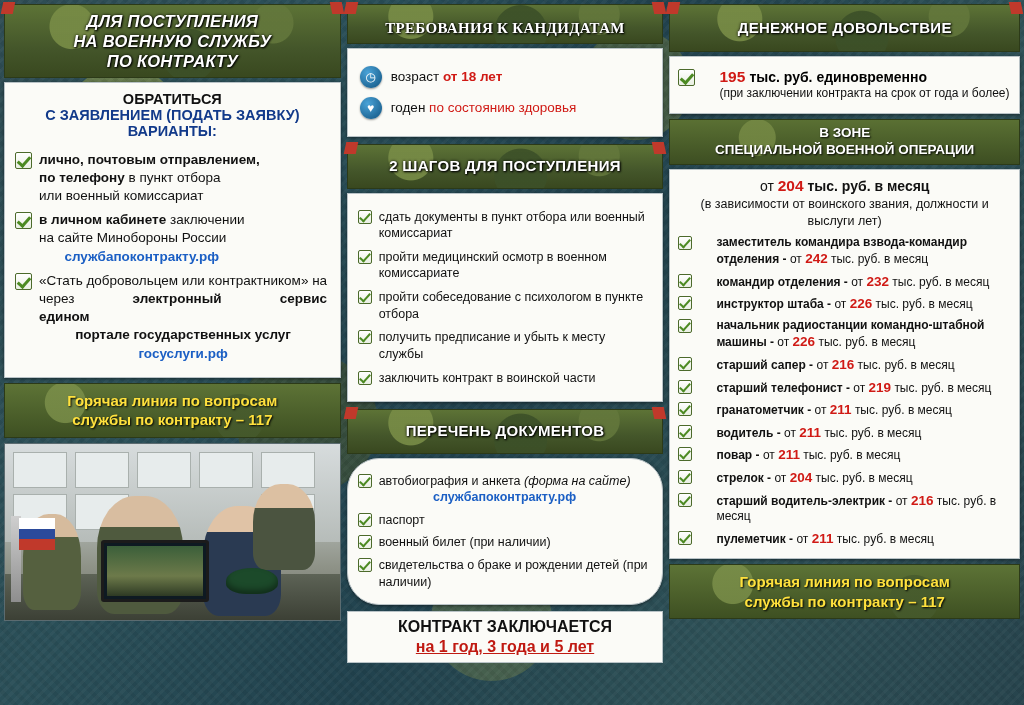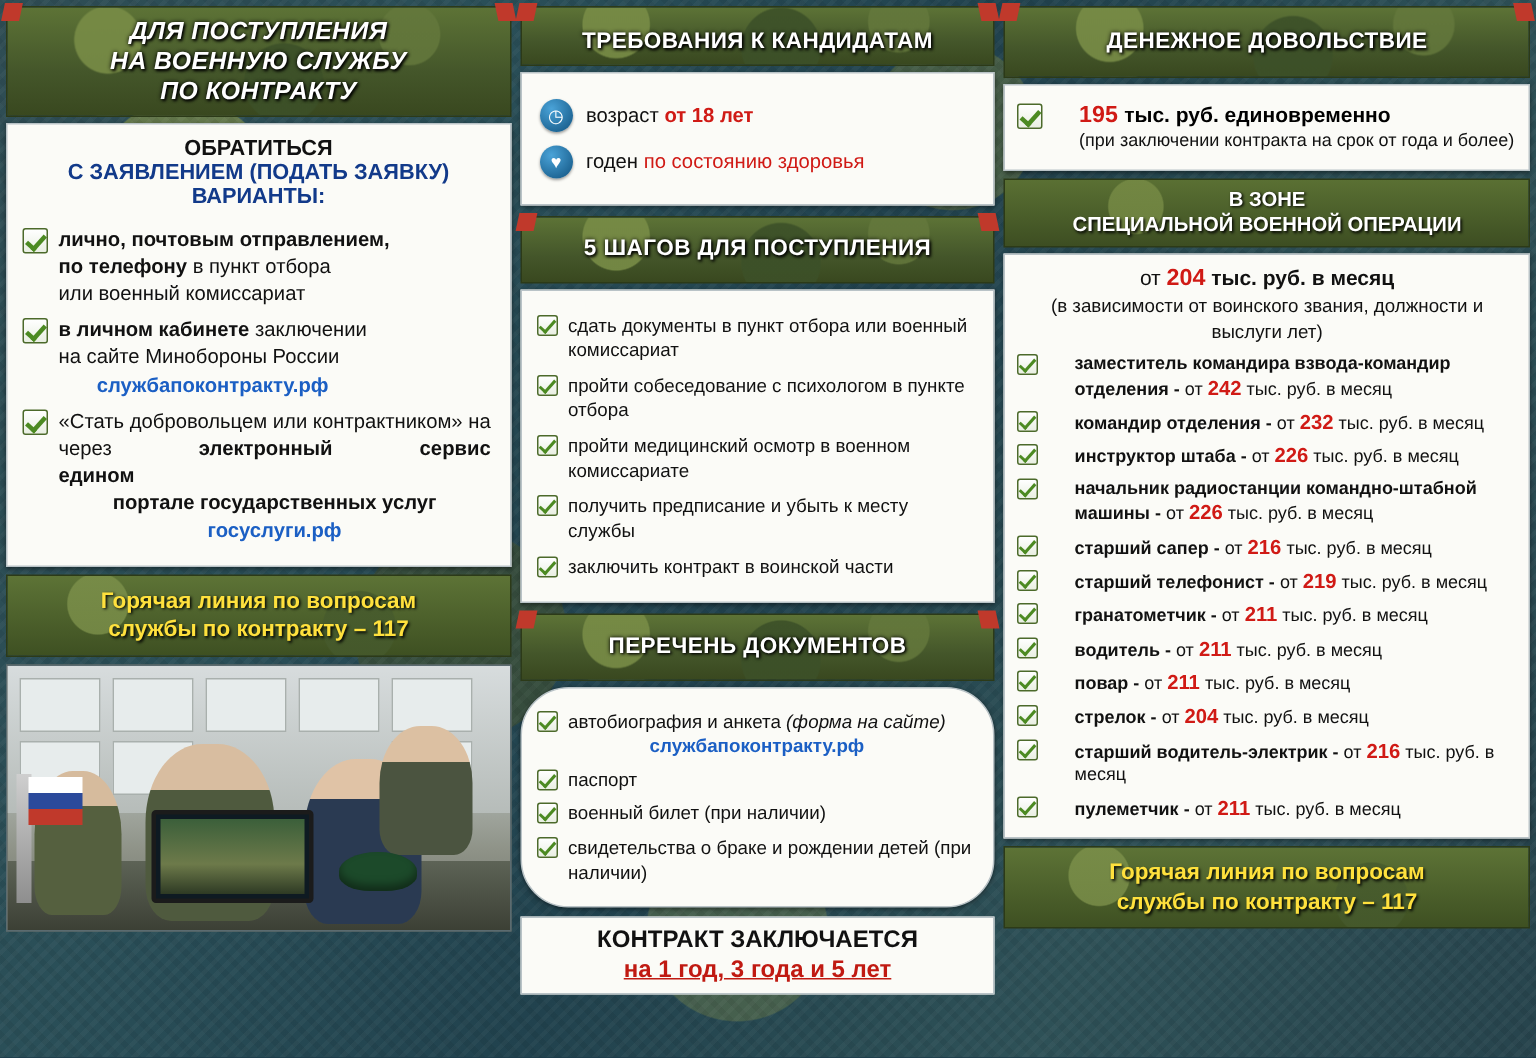--- a/index.html
+++ b/index.html
@@ -242,21 +242,21 @@
       <div class="flagcloth"></div>
       <div class="mon">
           <i></i>
         </div>
       <div class="beret"></div>
     </div>
   </div>
 
   <div class="col col2">
 
-    <div class="banner h2 red-tab" style="padding-top:14px;">
+    <div class="banner h2 red-tab" style="padding-top:14px;font-family:Liberation Serif, serif;">
       <div>ТРЕБОВАНИЯ К КАНДИДАТАМ</div>
     </div>
 
     <div class="panel" style="margin-top:4px;">
       <div class="iconrow">
         <span class="cicon">
             <span class="g">◷</span>
           </span>
         <span class="txt">
           <span>возраст</span>
@@ -268,35 +268,35 @@
             <span class="g">♥</span>
           </span>
         <span class="txt">
           <span>годен</span>
           <span class="red">по состоянию здоровья</span>
         </span>
       </div>
     </div>
 
     <div class="banner h2 red-tab" style="margin-top:7px;padding-top:12px;padding-bottom:12px;">
-      <div>5 ШАГОВ ДЛЯ ПОСТУПЛЕНИЯ</div>
+      <div>2 ШАГОВ ДЛЯ ПОСТУПЛЕНИЯ</div>
     </div>
 
     <div class="panel steps" style="margin-top:4px;">
       <div class="list-ln">
         <span class="chk sm"></span>
         <span class="txt s">сдать документы в пункт отбора или военный комиссариат</span>
       </div>
       <div class="list-ln">
         <span class="chk sm"></span>
+        <span class="txt s">пройти медицинский осмотр в военном комиссариате</span>
+      </div>
+      <div class="list-ln">
+        <span class="chk sm"></span>
         <span class="txt s">пройти собеседование с психологом в пункте отбора</span>
-      </div>
-      <div class="list-ln">
-        <span class="chk sm"></span>
-        <span class="txt s">пройти медицинский осмотр в военном комиссариате</span>
       </div>
       <div class="list-ln">
         <span class="chk sm"></span>
         <span class="txt s">получить предписание и убыть к месту службы</span>
       </div>
       <div class="list-ln">
         <span class="chk sm"></span>
         <span class="txt s">заключить контракт в воинской части</span>
       </div>
     </div>

